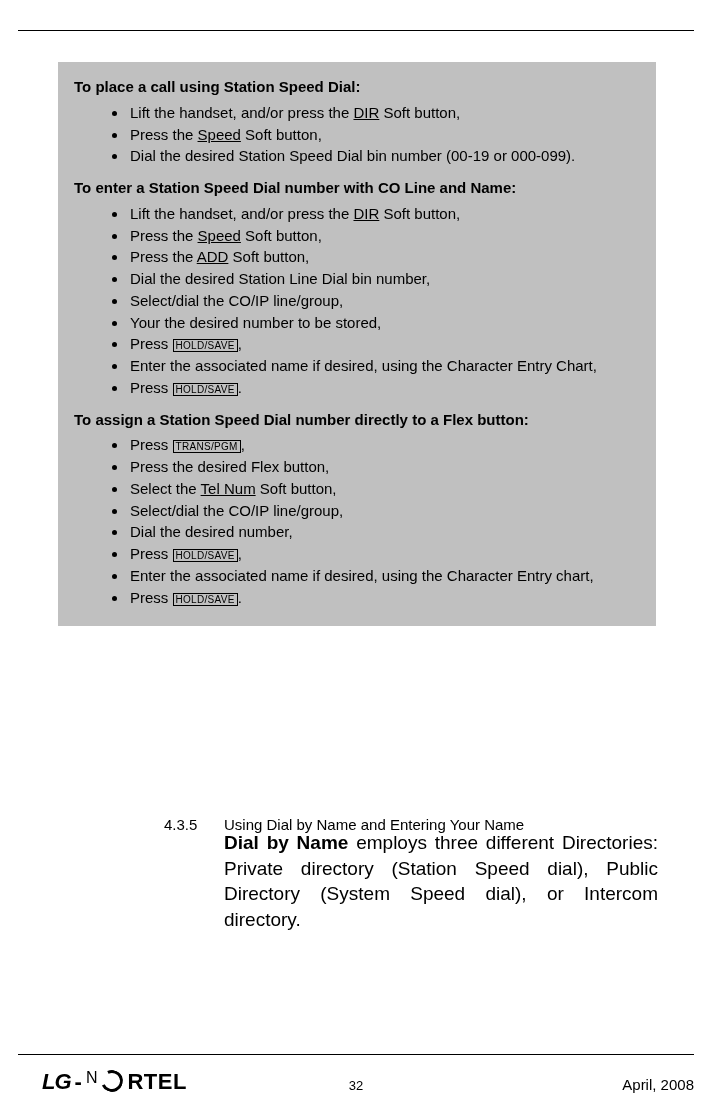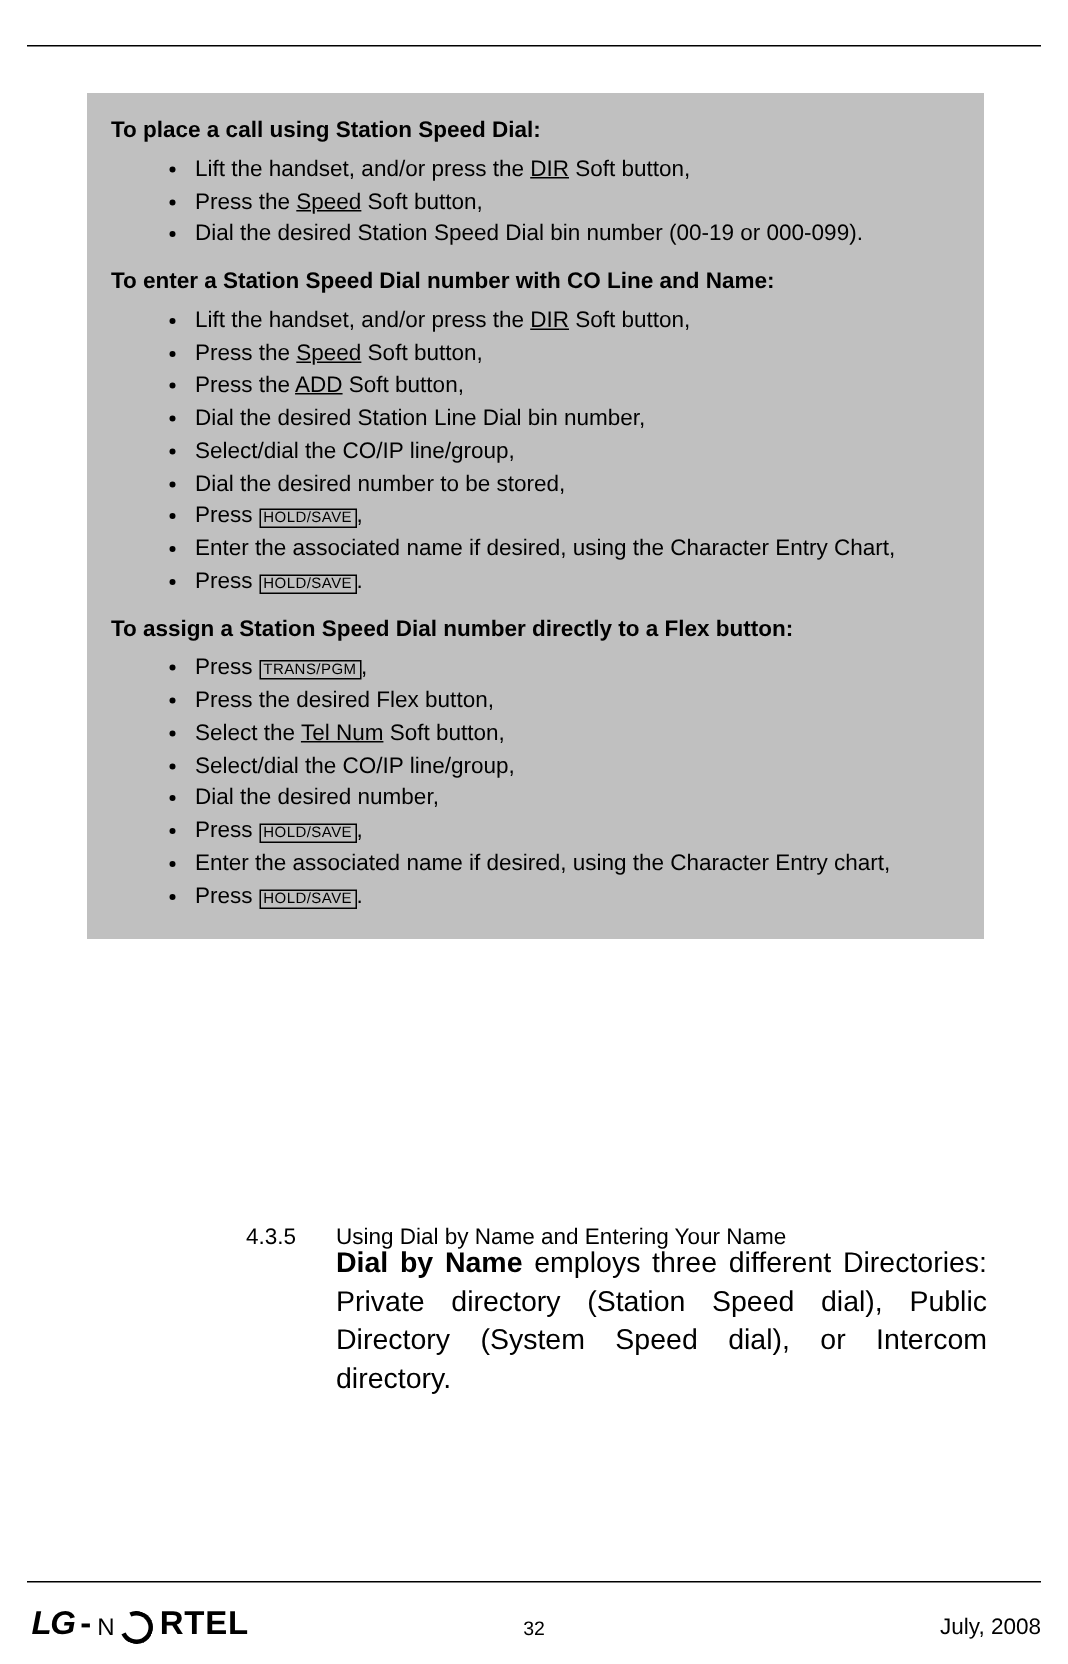--- a/index.html
+++ b/index.html
@@ -46,24 +46,24 @@
     top: 830px;
     right: 54px;
     font-size: 19px;
     text-align: justify;
     line-height: 1.35;
   }
   .bold { font-weight: bold; }
   .footer-line { position: absolute; left: 18px; right: 18px; bottom: 54px; height: 1px; background: #000; }
   .logo {
     position: absolute;
-    left: 21px;
+    left: 42px;
     bottom: 14px;
     display: flex;
-    align-items: flex-end;
+    align-items: flex-start;
     gap: 4px;
   }
   .logo-lg {
     font-family: Arial, sans-serif;
     font-weight: 900;
     font-size: 22px;
     font-style: italic;
     letter-spacing: -1px;
   }
   .logo-dash { font-size: 22px; font-weight: 700; }
@@ -113,21 +113,21 @@
         <span>Lift the handset, and/or press the </span><span class="u">DIR</span><span> Soft button,</span>
       </li>
       <li>
         <span>Press the </span><span class="u">Speed</span><span> Soft button,</span>
       </li>
       <li>
         <span>Press the </span><span class="u">ADD</span><span> Soft button,</span>
       </li>
       <li>Dial the desired Station Line Dial bin number,</li>
       <li>Select/dial the CO/IP line/group,</li>
-      <li>Dial the desired number to be stored,</li>
+      <li>Your the desired number to be stored,</li>
       <li>
         <span>Press </span><span class="kbd">HOLD/SAVE</span><span>,</span>
       </li>
       <li>Enter the associated name if desired, using the Character Entry Chart,</li>
       <li>
         <span>Press </span><span class="kbd">HOLD/SAVE</span><span>.</span>
       </li>
     </ul>
 
     <div class="instr-heading">To assign a Station Speed Dial number directly to a Flex button:</div>
@@ -161,14 +161,14 @@
 
   <div class="logo">
     <span class="logo-lg">LG</span>
     <span class="logo-dash">-</span>
     <span>N</span>
     <span class="logo-swirl"></span>
     <span class="logo-rtel">RTEL</span>
   </div>
 
   <div class="page-num">32</div>
-  <div class="footer-date">July, 2008</div>
+  <div class="footer-date">April, 2008</div>
 </div>
 
 </body></html>

